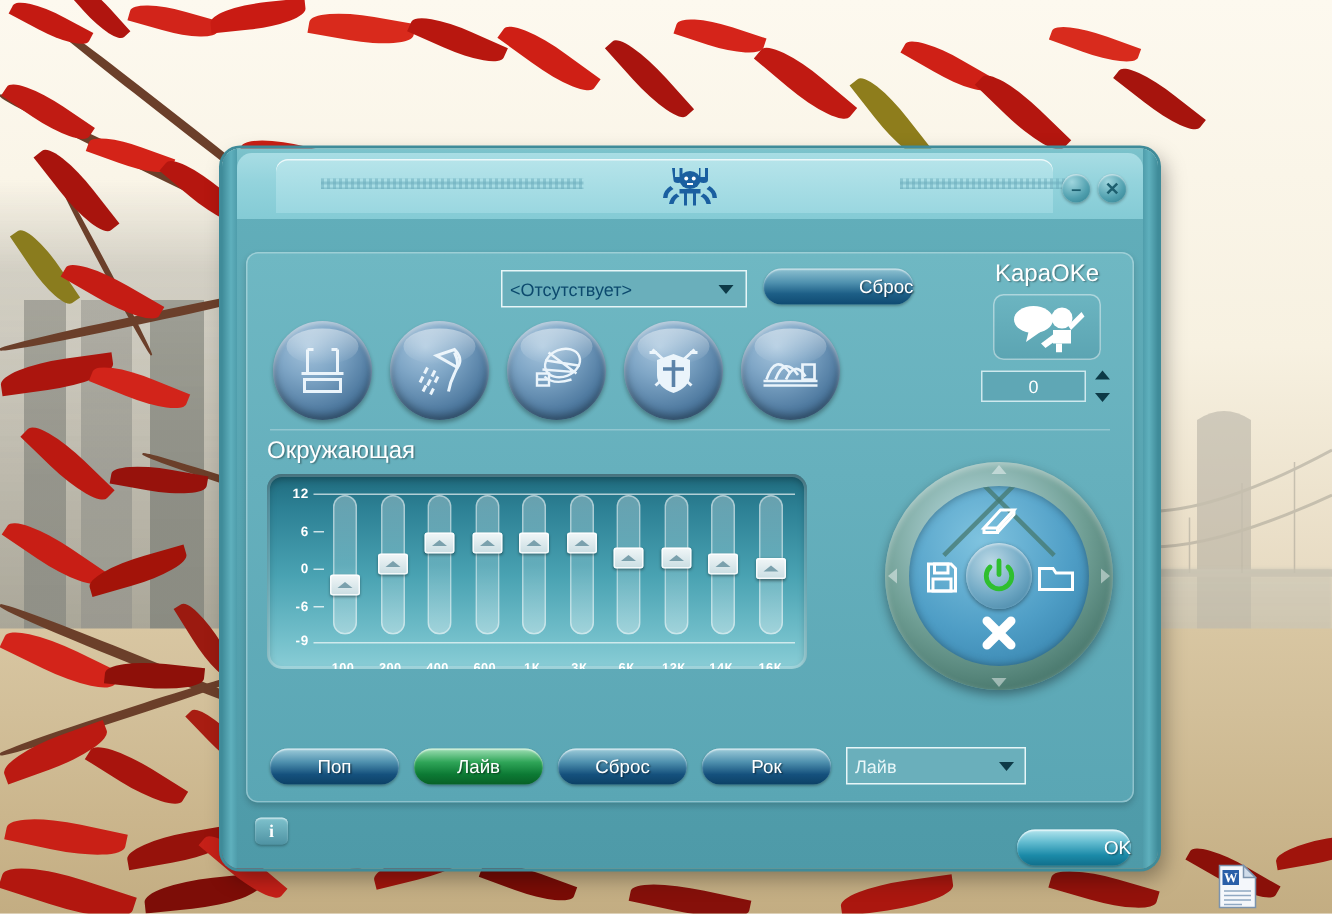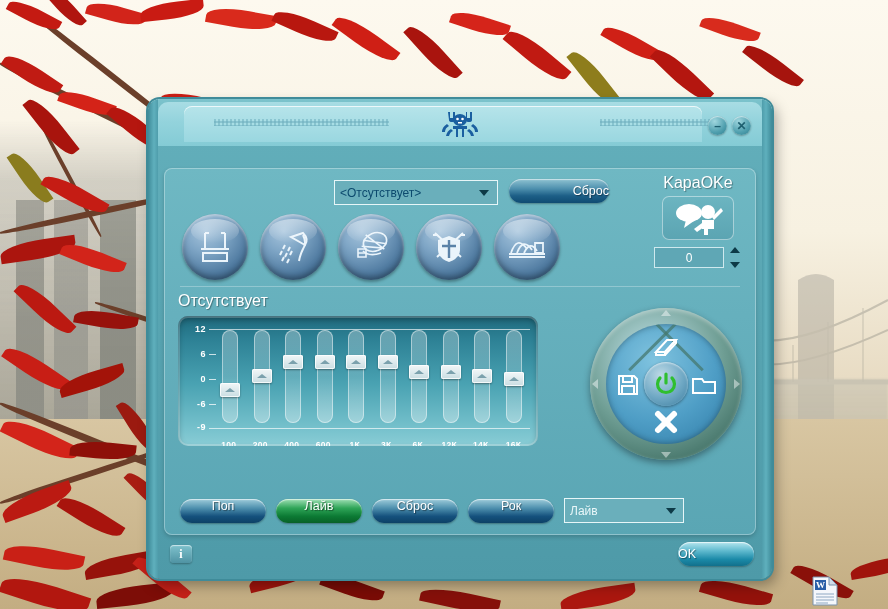--- a/index.html
+++ b/index.html
@@ -206,21 +206,21 @@
     border-right:5px solid transparent;border-bottom:4px solid #7ba1ad;}
   .eq-xlab{position:absolute;top:110px;color:#ffffff;font-size:8.5px;font-weight:bold;
     width:30px;text-align:center;letter-spacing:.3px;}
 
   
   #presets{position:absolute;left:16px;bottom:12px;display:flex;gap:10px;align-items:center;}
   .preset-btn{
     width:86px;height:24px;border-radius:12px;
     background:linear-gradient(180deg,#9fcddb 0%,#4e90ae 38%,#15517d 72%,#0c4166 100%);
     box-shadow:inset 0 1px 1px rgba(255,255,255,.6),0 1px 2px rgba(0,0,0,.32);
-    display:flex;align-items:flex-start;justify-content:center;
+    display:flex;align-items:center;justify-content:center;
     color:#fff;font-size:12.5px;cursor:pointer;text-shadow:1px 1px 1px rgba(0,0,0,.45);
   }
   .preset-btn.active{
     background:linear-gradient(180deg,#9fe0b5 0%,#2fa558 38%,#0c7a34 72%,#086127 100%);
   }
   #preset-select{
     width:118px;height:23px;background:#6aafbb;border:1px solid #e7f6f8;
     display:flex;align-items:center;position:relative;cursor:pointer;
   }
   #preset-select .val{color:#e9f7f9;font-size:12px;padding-left:5px;}
@@ -282,24 +282,24 @@
   
   #bottombar{position:absolute;left:10px;right:10px;bottom:4px;height:38px;}
   #btn-info{
     position:absolute;left:12px;top:8px;width:22px;height:18px;border-radius:4px;
     background:linear-gradient(180deg,#7fc2cd,#4f93a3);
     box-shadow:inset 0 1px 1px rgba(255,255,255,.6),0 1px 2px rgba(0,0,0,.3);
     display:flex;align-items:center;justify-content:center;cursor:pointer;
   }
   #btn-info .ic{color:#fff;font-size:12px;font-weight:bold;font-family:"Liberation Serif",serif;}
   #btn-ok{
-    position:absolute;right:8px;top:5px;width:76px;height:24px;border-radius:12px;
+    position:absolute;right:8px;top:16px;width:76px;height:24px;border-radius:12px;
     background:linear-gradient(180deg,#b5e6ef 0%,#63bcd0 35%,#1b8aa8 72%,#11708c 100%);
     box-shadow:inset 0 1px 1px rgba(255,255,255,.7),0 1px 2px rgba(0,0,0,.3);
-    display:flex;align-items:center;justify-content:flex-start;
+    display:flex;align-items:center;justify-content:flex-end;
     color:#fff;font-size:12.5px;cursor:pointer;text-shadow:1px 1px 1px rgba(0,0,0,.4);
   }
 </style>
 </head>
 <body>
 
 <div id="wallpaper">
   <div class="wp-sky"></div>
   <div class="wp-city"></div>
   <svg class="wp-bridge" viewBox="0 0 330 300" preserveAspectRatio="none">
@@ -506,21 +506,21 @@
             <path d="M28 16 h8 v10 h-8 z"></path>
             <path d="M2 27 h36"></path>
             <path d="M2 30 h36"></path>
           </g>
         </svg>
       </div>
     </div>
 
     <div id="env-divider"></div>
 
-    <div id="eq-title">Отсутствует</div>
+    <div id="eq-title">Окружающая</div>
 
     <div id="eq-panel">
 
       <div class="eq-ylab" style="top:8px;">12</div>
       <div class="eq-line" style="top:13px;"></div>
       <div class="eq-ylab" style="top:33px;">6</div>
       <div class="eq-tick" style="top:38px;"></div>
       <div class="eq-ylab" style="top:58px;">0</div>
       <div class="eq-tick" style="top:63px;"></div>
       <div class="eq-ylab" style="top:83px;">-6</div>

